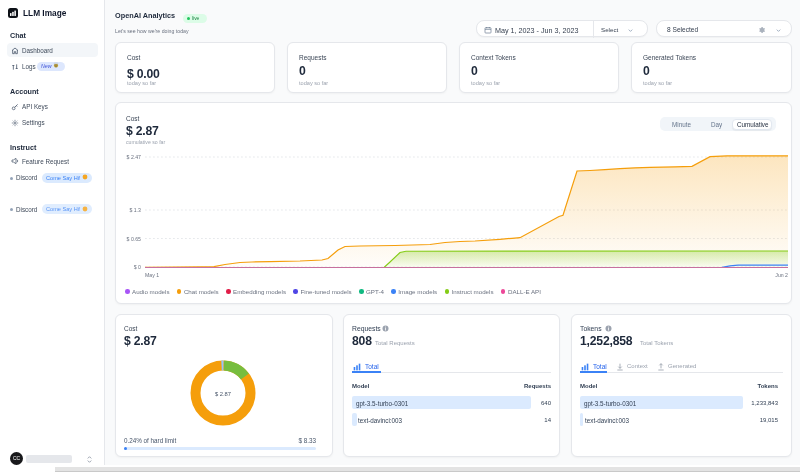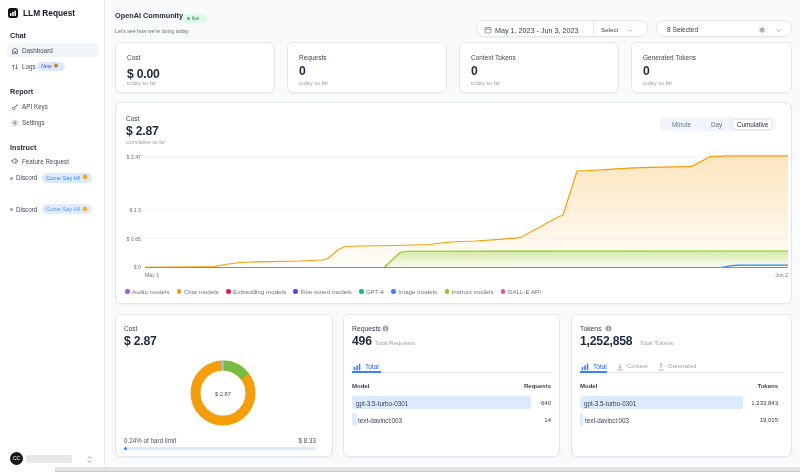--- a/index.html
+++ b/index.html
@@ -21,21 +21,21 @@
 <body>
 
 <div id="sidebar">
   <div class="abs" style="left:8px;top:7.5px;width:10px;height:10px;background:#0d1117;border-radius:2.5px;">
     <svg width="10" height="10" viewBox="0 0 10 10" style="display:block;">
         <rect x="2" y="5" width="1.5" height="3" rx="0.5" fill="#fff"></rect>
         <rect x="4.2" y="3.7" width="1.5" height="4.3" rx="0.5" fill="#fff"></rect>
         <rect x="6.4" y="2.4" width="1.5" height="5.6" rx="0.5" fill="#fff"></rect>
       </svg>
   </div>
-  <div class="abs" style="left:23px;top:8px;font-size:8.3px;font-weight:bold;color:#0f172a;">LLM Request</div>
+  <div class="abs" style="left:23px;top:8px;font-size:8.3px;font-weight:bold;color:#0f172a;">LLM Image</div>
 
   <div class="sechead" style="top:31px;">Chat</div>
   <div class="abs" style="left:7px;top:43px;width:91px;height:14px;background:#f3f6f9;border-radius:4px;"></div>
   <svg class="abs" style="left:11px;top:46.5px;" width="8" height="8" viewBox="0 0 24 24" fill="none" stroke="#475569" stroke-width="2.4">
       <path d="M3 10.5 12 3l9 7.5"></path>
       <path d="M5 9v11h5v-6h4v6h5V9"></path>
     </svg>
   <div class="abs navtxt" style="left:22px;top:47px;">Dashboard</div>
 
   <svg class="abs" style="left:11px;top:62.5px;" width="8" height="8" viewBox="0 0 24 24" fill="none" stroke="#475569" stroke-width="2.4">
@@ -45,21 +45,21 @@
   <div class="abs navtxt" style="left:22px;top:63px;">Logs</div>
   <div class="abs" style="left:37px;top:61.5px;width:28px;height:9px;background:#dde7fd;border-radius:5px;font-size:5.3px;color:#4659d9;font-style:italic;padding-left:4px;line-height:9px;">New
     <svg width="6" height="6" viewBox="0 0 10 10" style="vertical-align:-0.5px;">
         <ellipse cx="5" cy="5.8" rx="3.6" ry="3.4" fill="#fcd34d"></ellipse>
         <path d="M1.8 4.6h6.4M2 6.4h6M3 8h4" stroke="#262626" stroke-width="0.8" fill="none"></path>
         <ellipse cx="3.2" cy="2.2" rx="2.2" ry="1.4" fill="#cbd5e1" transform="rotate(-25 3.2 2.2)"></ellipse>
         <ellipse cx="6.8" cy="2.2" rx="2.2" ry="1.4" fill="#cbd5e1" transform="rotate(25 6.8 2.2)"></ellipse>
       </svg>
   </div>
 
-  <div class="sechead" style="top:87px;">Report</div>
+  <div class="sechead" style="top:87px;">Account</div>
   <svg class="abs" style="left:11px;top:102.5px;" width="8" height="8" viewBox="0 0 24 24" fill="none" stroke="#475569" stroke-width="2.2">
       <circle cx="8" cy="16" r="4.2"></circle>
       <path d="M11 13 20 4M16.5 7.5 19 10M14 10l2 2"></path>
     </svg>
   <div class="abs navtxt" style="left:22px;top:103px;">API Keys</div>
   <svg class="abs" style="left:11px;top:118.5px;" width="8" height="8" viewBox="0 0 24 24" fill="none" stroke="#475569" stroke-width="2.2">
       <circle cx="12" cy="12" r="3.2"></circle>
       <path d="M12 2.5v3M12 18.5v3M2.5 12h3M18.5 12h3M5.3 5.3l2.1 2.1M16.6 16.6l2.1 2.1M5.3 18.7l2.1-2.1M16.6 7.4l2.1-2.1"></path>
     </svg>
   <div class="abs navtxt" style="left:22px;top:119px;">Settings</div>
@@ -87,21 +87,21 @@
       </svg>
   </div>
 
   <div class="abs" style="left:10px;top:452px;width:13px;height:13px;border-radius:50%;background:#18181b;color:#fff;font-size:5px;text-align:center;line-height:13px;">CC</div>
   <div class="abs" style="left:26px;top:455px;width:46px;height:8px;background:#e5e7eb;border-radius:2px;"></div>
   <svg class="abs" style="left:86px;top:455px;" width="7" height="9" viewBox="0 0 10 12" fill="none" stroke="#9ca3af" stroke-width="1.4">
       <path d="M2.5 4.5 5 2l2.5 2.5M2.5 7.5 5 10l2.5-2.5"></path>
     </svg>
 </div>
 
-<div class="abs" style="left:115px;top:11px;font-size:7.3px;font-weight:700;color:#1e293b;">OpenAI Community</div>
+<div class="abs" style="left:115px;top:11px;font-size:7.3px;font-weight:700;color:#1e293b;">OpenAI Analytics</div>
 <div class="abs" style="left:183px;top:14px;width:24px;height:9px;background:#dcfce7;border-radius:5px;">
   <div class="abs" style="left:4px;top:3px;width:3px;height:3px;border-radius:50%;background:#22c55e;"></div>
   <div class="abs" style="left:9px;top:2px;font-size:4.8px;color:#15803d;">live</div>
 </div>
 <div class="abs" style="left:115px;top:28px;font-size:5.2px;color:#6b7280;">Let's see how we're doing today</div>
 
 <div class="pill" style="left:476px;top:20px;width:172px;height:17px;">
   <svg class="abs" style="left:7px;top:4.5px;" width="8" height="8" viewBox="0 0 24 24" fill="none" stroke="#64748b" stroke-width="2">
       <rect x="3" y="5" width="18" height="16" rx="2"></rect>
       <path d="M8 3v4M16 3v4M3 10h18"></path>
@@ -211,21 +211,21 @@
 <div class="abs" style="left:124px;top:447px;width:192px;height:3px;background:#dbeafe;border-radius:2px;"></div>
 <div class="abs" style="left:124px;top:447px;width:3px;height:3px;background:#3b82f6;border-radius:2px;"></div>
 
 <div class="card" style="left:343px;top:314px;width:217px;height:143px;"></div>
 <div class="abs" style="left:352px;top:325px;font-size:6.8px;color:#334155;">Requests</div>
 <svg class="abs" style="left:382px;top:325px;" width="7" height="7" viewBox="0 0 14 14">
     <circle cx="7" cy="7" r="6" fill="#9ca3af"></circle>
     <rect x="6.2" y="6" width="1.6" height="5" fill="#fff"></rect>
     <circle cx="7" cy="3.8" r="1" fill="#fff"></circle>
   </svg>
-<div class="big abs" style="left:352px;top:334px;">496</div>
+<div class="big abs" style="left:352px;top:334px;">808</div>
 <div class="sub abs" style="left:375px;top:339.5px;font-size:6px;">Total Requests</div>
 
 <svg class="abs" style="left:353px;top:362.5px;" width="8" height="8" viewBox="0 0 12 12">
     <rect x="1" y="6" width="2.4" height="5" fill="#3b82f6"></rect>
     <rect x="4.8" y="3.5" width="2.4" height="7.5" fill="#3b82f6"></rect>
     <rect x="8.6" y="1" width="2.4" height="10" fill="#3b82f6"></rect>
   </svg>
 <div class="abs" style="left:365px;top:363px;font-size:6.5px;color:#2563eb;">Total</div>
 <div class="abs" style="left:352px;top:372px;width:199px;height:1px;background:#e5e7eb;"></div>
 <div class="abs" style="left:352px;top:371px;width:29px;height:2px;background:#3b82f6;"></div>

